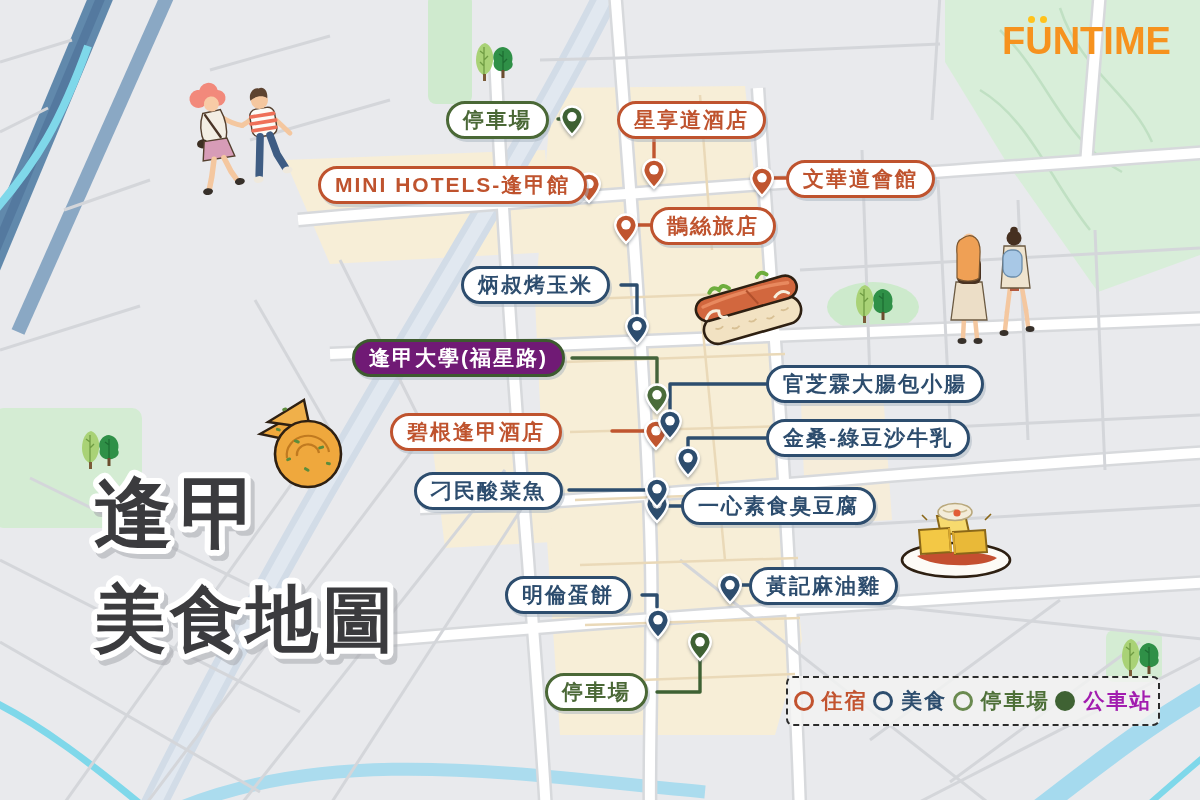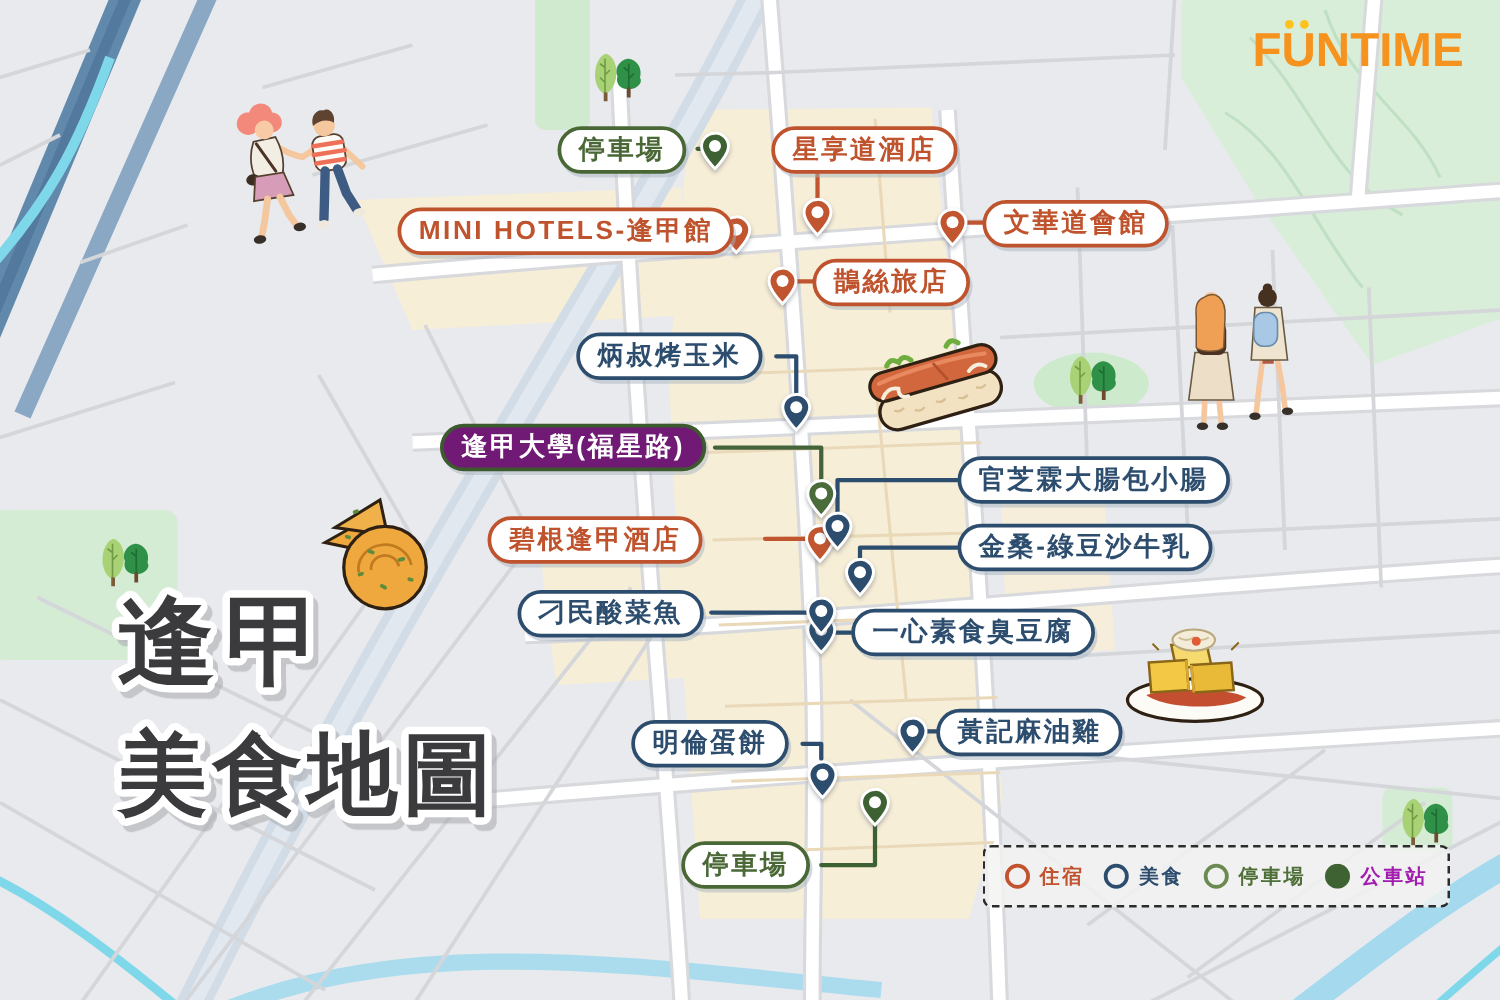--- a/index.html
+++ b/index.html
@@ -20,21 +20,21 @@
   .pill-bus{color:#ffffff;background:#701a75;border-color:#3d5a2f;}
   #title{position:absolute;left:72px;top:448px;z-index:6;}
   .logo{position:absolute;left:1002px;top:20px;z-index:7;font-size:38px;font-weight:900;
         color:#f6921e;letter-spacing:0px;display:flex;align-items:flex-end;}
   .logo .u-wrap{position:relative;display:inline-block;}
   .logo .dots{position:absolute;left:3px;top:-4px;display:flex;gap:5px;}
   .logo .dots i{width:7px;height:7px;border-radius:50%;background:#ffc21c;display:block;}
   .legend{position:absolute;left:786px;top:676px;width:370px;height:46px;z-index:7;
           border:2px dashed #2c2c2c;border-radius:7px;background:rgba(243,243,242,.82);
           display:flex;align-items:center;justify-content:space-evenly;}
-  .legend-item{display:flex;align-items:center;gap:8px;font-size:16px;font-weight:700;letter-spacing:2px;}
+  .legend-item{display:flex;align-items:center;gap:8px;font-size:21px;font-weight:700;letter-spacing:2px;}
   .sw{width:14px;height:14px;border-radius:50%;display:inline-block;box-sizing:content-box;}
   .sw-outline{border:3px solid;background:transparent;}
   .sw-filled{border:3px solid;border-color:transparent;}
 </style>
 </head>
 <body>
 
 <div class="stage">
 
   <svg id="map-bg" width="1200" height="800" viewBox="0 0 1200 800">

